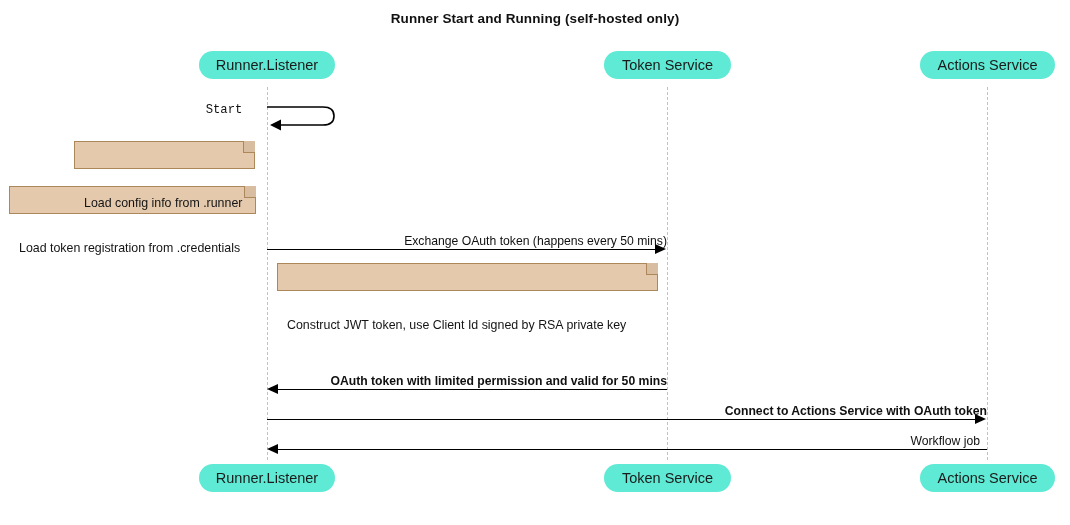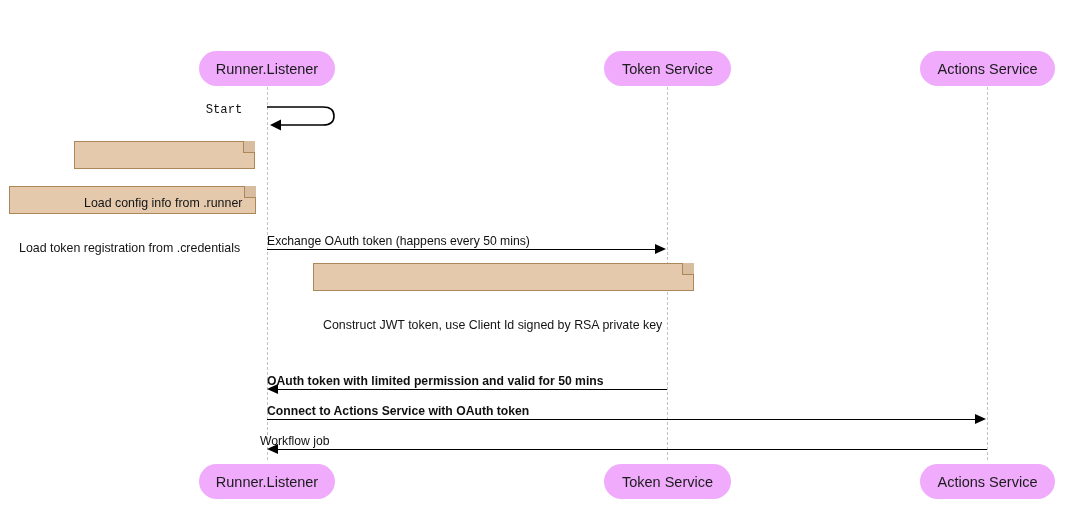--- a/index.html
+++ b/index.html
@@ -37,22 +37,22 @@
   
   .lifeline {
     position: absolute;
     width: 0;
     border-left: 1.5px dashed #c2c2c2;
   }
 
   
   .participant {
     position: absolute;
-    height: 35px;
-    background: #f0abfc;
+    height: 28px;
+    background: #5eead4;
     border-radius: 18px;
     display: flex;
     align-items: center;
     justify-content: center;
     font-size: 14.5px;
     color: #1b1b1b;
     box-sizing: border-box;
     white-space: nowrap;
   }
 
@@ -111,38 +111,39 @@
   }
   .arrowhead.left {
     border-top: 5.5px solid transparent;
     border-bottom: 5.5px solid transparent;
     border-right: 11px solid #000000;
   }
   .msg-label {
     position: absolute;
     font-size: 12.2px;
     color: #101010;
-    text-align: left;
+    text-align: right;
     white-space: nowrap;
   }
 
   
   .selfloop {
     position: absolute;
   }
   .selfloop svg {
     display: block;
     overflow: visible;
   }
 </style>
 </head>
 <body>
 
 <div id="diagram-root">
 
+  <div class="diagram-title">Runner Start and Running (self-hosted only)</div>
 
   <div class="lifeline" style="left:267px; top:87px; height:373px;"></div>
   <div class="lifeline" style="left:667px; top:87px; height:373px;"></div>
   <div class="lifeline" style="left:987px; top:87px; height:373px;"></div>
 
   <div class="participant" style="left:199px; top:51px; width:136px;">
     <span>Runner.Listener</span>
   </div>
   <div class="participant" style="left:604px; top:51px; width:127px;">
     <span>Token Service</span>
@@ -172,21 +173,21 @@
     <span class="fold"></span>
     <span class="note-text">Load config info from .runner</span>
   </div>
 
   <div class="msg-line" style="left:267px; top:249px; width:388px;"></div>
   <div class="arrowhead right" style="left:655px; top:244px;"></div>
   <div class="msg-label" style="left:267px; top:234px; width:400px;">
     <span>Exchange OAuth token (happens every 50 mins)</span>
   </div>
 
-  <div class="note" style="left:277px; top:263px; width:381px; height:28px;margin-left:36px;">
+  <div class="note" style="left:277px; top:263px; width:381px; height:28px;">
     <span class="fold-cut"></span>
     <span class="fold"></span>
     <span class="note-text">Construct JWT token, use Client Id signed by RSA private key</span>
   </div>
 
 
   <div class="msg-line" style="left:278px; top:389px; width:389px;"></div>
   <div class="arrowhead left" style="left:267px; top:384px;"></div>
   <div class="msg-label" style="left:267px; top:374px; width:400px;font-weight:bold;">
     <span>OAuth token with limited permission and valid for 50 mins</span>

